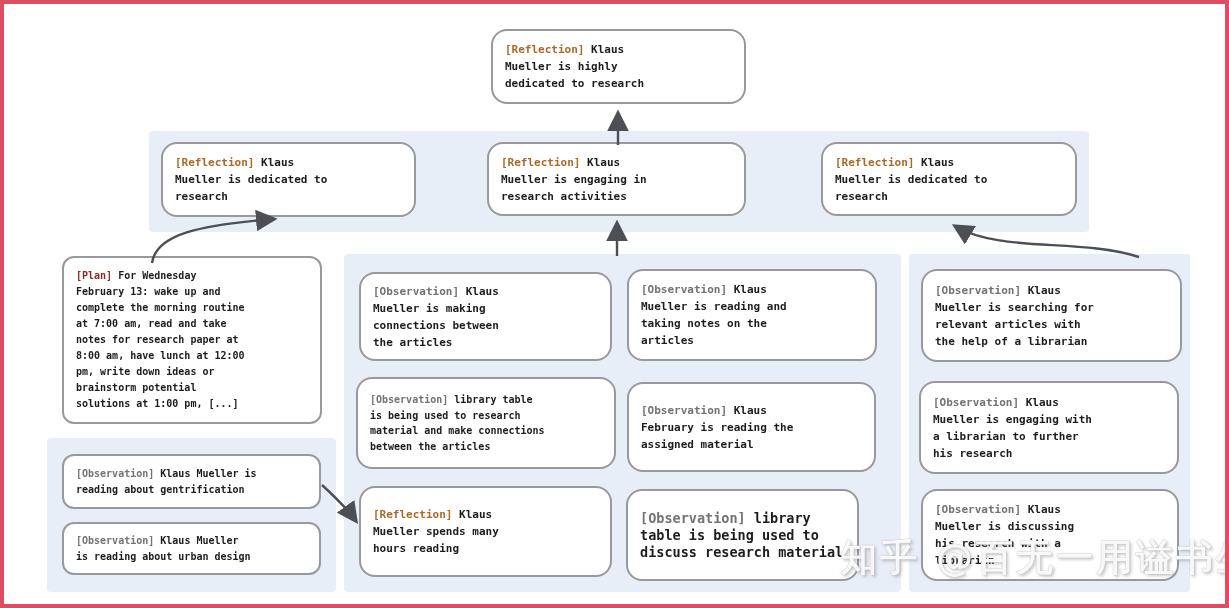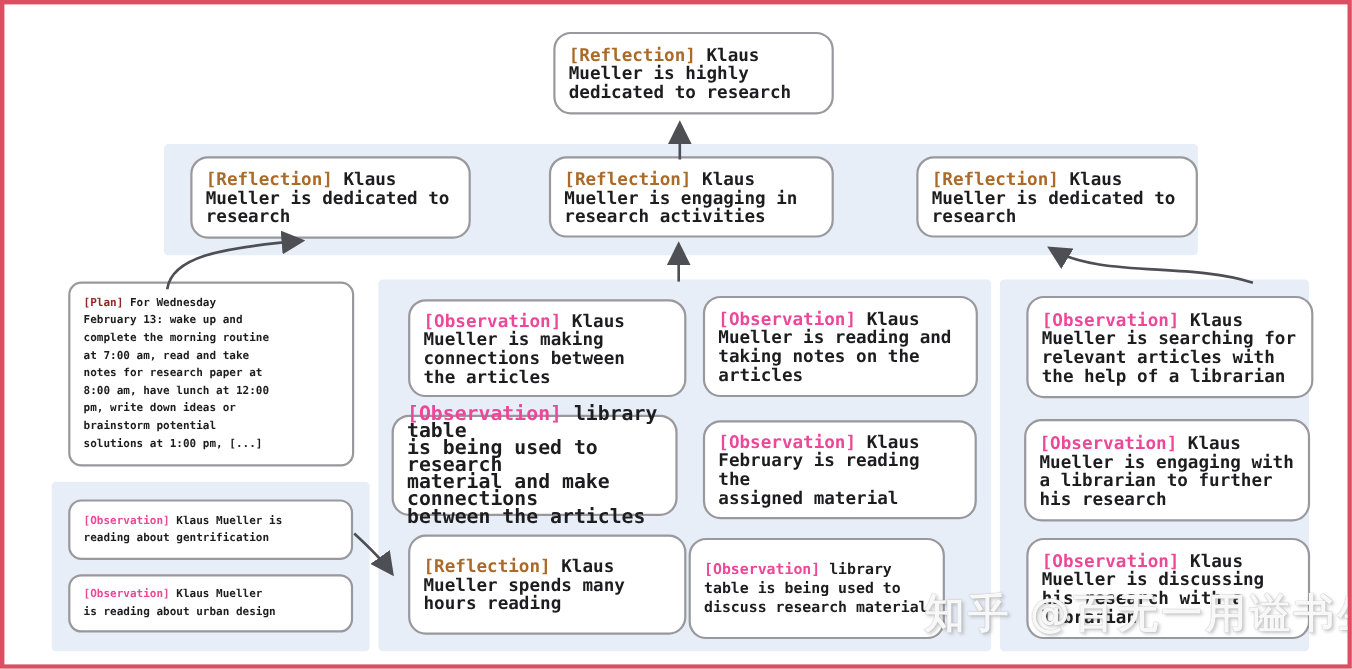--- a/index.html
+++ b/index.html
@@ -9,26 +9,26 @@
     font-family:"DejaVu Sans Mono","Liberation Mono",monospace;
   }
   .panel{position:absolute;background:#e7eef8;border-radius:4px;}
   .card{
     position:absolute;background:#ffffff;border:2px solid #98989d;border-radius:16px;
     padding:10px 12px;box-sizing:border-box;display:flex;align-items:center;
     font-weight:bold;color:#1d1d1f;z-index:3;
   }
   .r12{border-radius:12px;}
   .txt{white-space:pre-line;width:100%;}
-  .fs-lg{font-size:16px;line-height:17px;margin-left:12px;}
+  .fs-lg{font-size:11px;line-height:17px;}
   .fs-13{font-size:13.5px;line-height:17px;}
   .fs-md{font-size:10px;line-height:16px;}
-  .fs-sm{font-size:18px;line-height:15.5px;}
+  .fs-sm{font-size:10px;line-height:15.5px;}
   .tag-reflection{color:#ab6a28;}
-  .tag-observation{color:#ec4899;}
+  .tag-observation{color:#737373;}
   .tag-plan{color:#8e2a26;}
   .arrows{position:absolute;left:0;top:0;z-index:5;pointer-events:none;}
   .watermark{
     position:absolute;left:836px;top:529px;z-index:9;
     font-family:"DejaVu Sans","Liberation Sans",sans-serif;
     font-size:37px;font-weight:bold;letter-spacing:3px;
     color:rgba(255,255,255,0.93);
     text-shadow:0 0 1px rgba(140,140,140,0.9),2px 2px 3px rgba(110,110,110,0.35);
     white-space:nowrap;
   }

